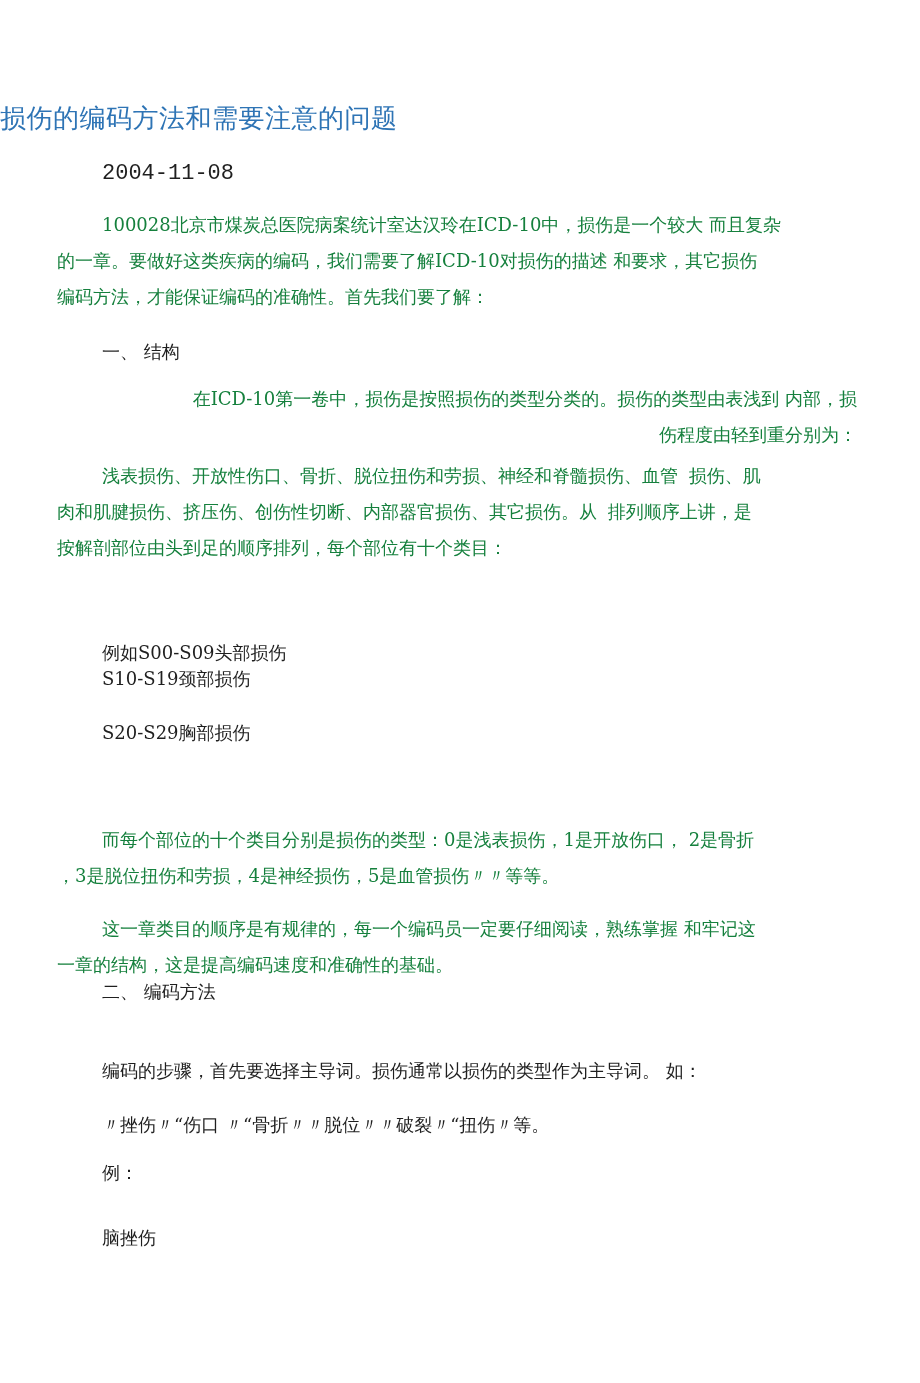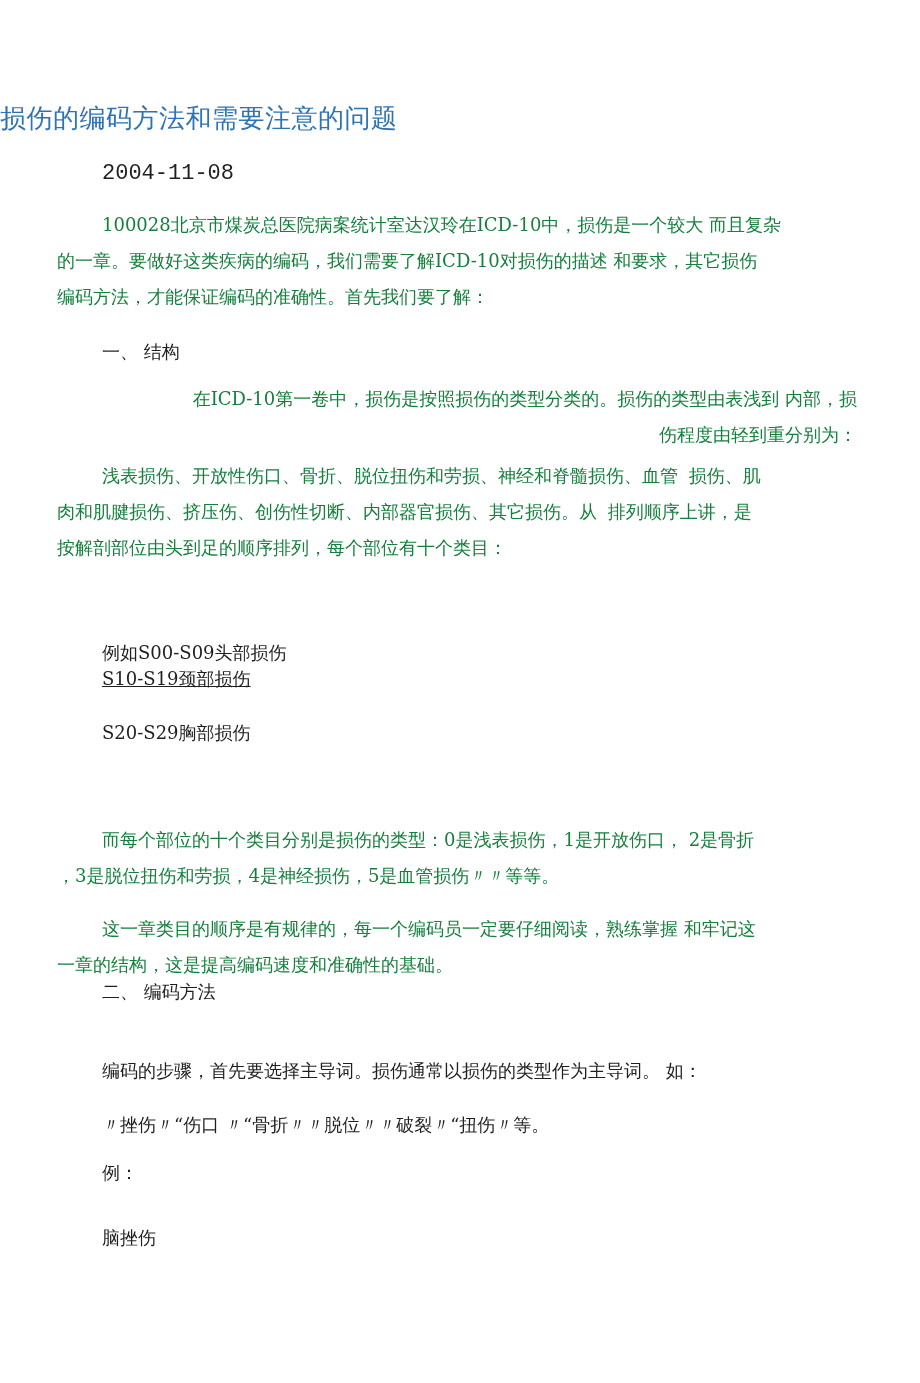--- a/index.html
+++ b/index.html
@@ -82,21 +82,21 @@
     <span class="line">伤程度由轻到重分别为：</span>
   </div>
 
   <div class="blk" style="top:459px;font-family:Liberation Mono, monospace;">
     <span class="line indent">浅表损伤、开放性伤口、骨折、脱位扭伤和劳损、神经和脊髓损伤、血管  损伤、肌</span>
     <span class="line">肉和肌腱损伤、挤压伤、创伤性切断、内部器官损伤、其它损伤。从  排列顺序上讲，是</span>
     <span class="line">按解剖部位由头到足的顺序排列，每个部位有十个类目：</span>
   </div>
 
   <div class="single" style="top:604px;margin-top:31px;">例如S00-S09头部损伤</div>
-  <div class="single" style="top:661px;text-decoration:underline;">S10-S19颈部损伤</div>
+  <div class="single" style="top:661px;">S10-S19颈部损伤</div>
   <div class="single" style="top:715px;">S20-S29胸部损伤</div>
 
   <div class="blk" style="top:822px;">
     <span class="line indent">而每个部位的十个类目分别是损伤的类型：0是浅表损伤，1是开放伤口，   2是骨折</span>
     <span class="line">，3是脱位扭伤和劳损，4是神经损伤，5是血管损伤〃〃等等。</span>
   </div>
 
   <div class="blk" style="top:911px;">
     <span class="line indent">这一章类目的顺序是有规律的，每一个编码员一定要仔细阅读，熟练掌握  和牢记这</span>
     <span class="line">一章的结构，这是提高编码速度和准确性的基础。</span>

